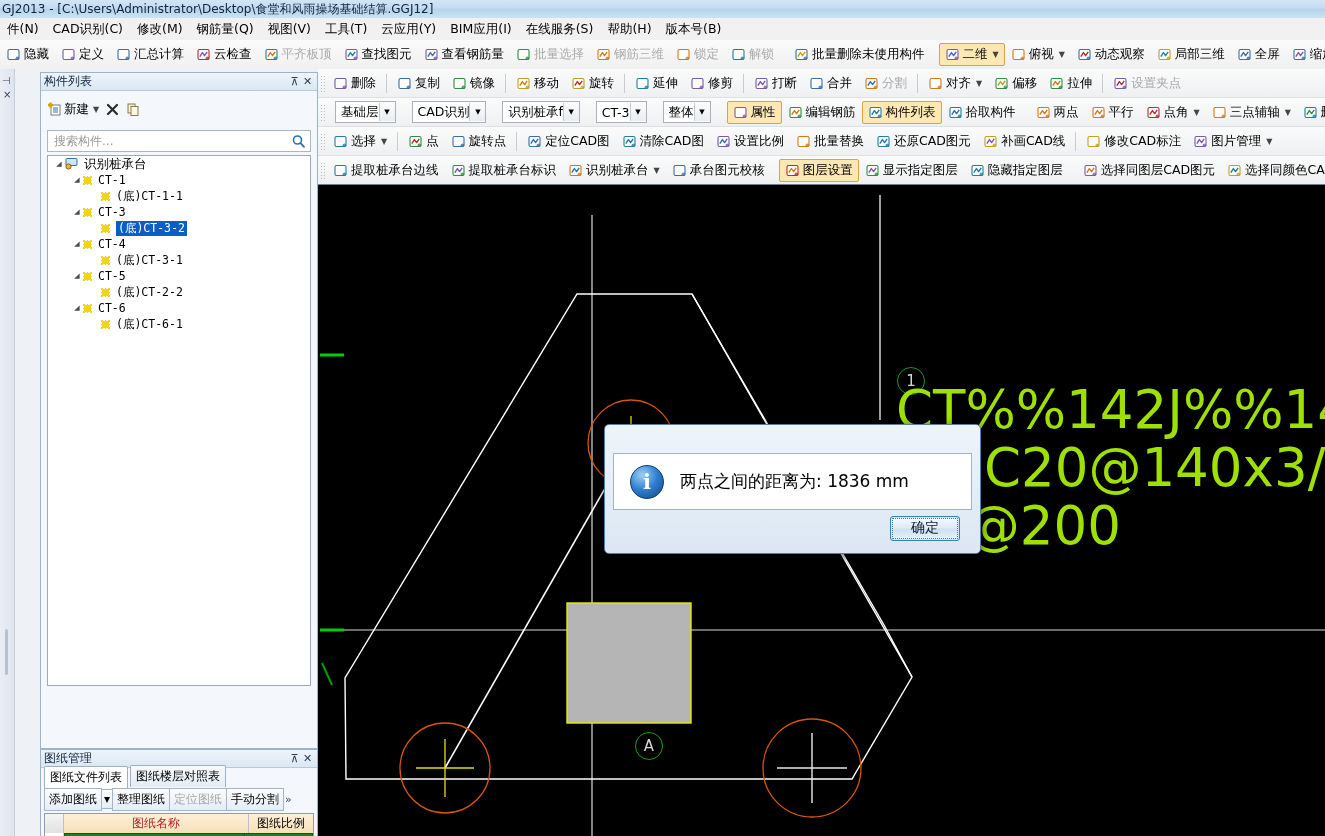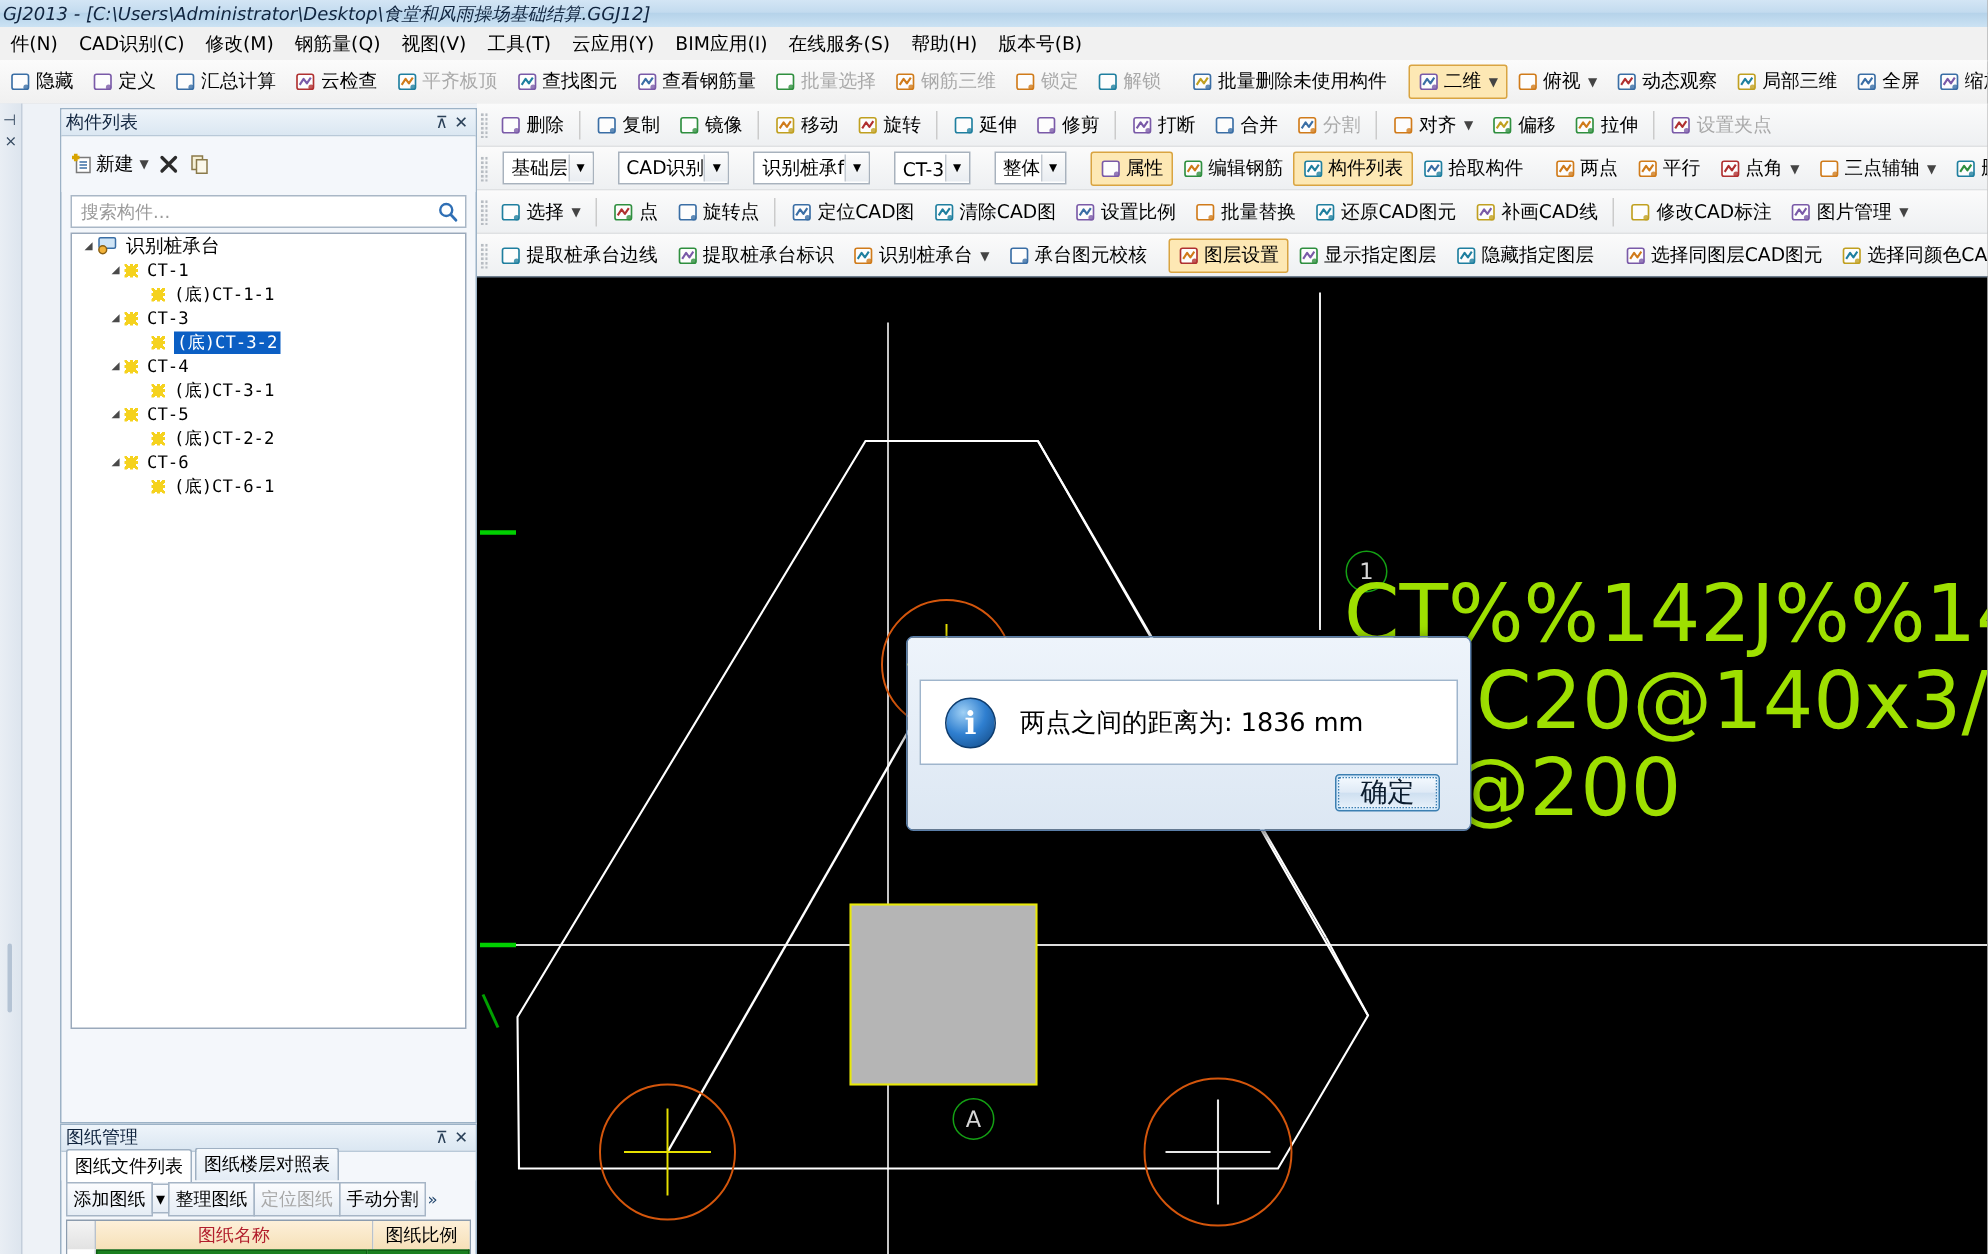--- a/index.html
+++ b/index.html
@@ -12,21 +12,20 @@
   }
   #app { position: relative; width: 1325px; height: 836px; }
 
   
   .titlebar {
     position: absolute; left: 0; top: 0; width: 1325px; height: 18px;
     background: linear-gradient(to bottom, #d3e5f5 0%, #c3dbef 45%, #b6d3ea 50%, #cbe2f3 100%);
     border-bottom: 1px solid #a8c4dc;
     display: flex; align-items: center;
     overflow: hidden;
-    font-style: italic;
   }
   .titlebar .ttl {
     font-size: 12px; color: #10243e; padding-left: 2px; white-space: nowrap;
   }
 
   
   .menubar {
     position: absolute; left: 0; top: 18px; width: 1325px; height: 22px;
     background: #f1f1f1;
     display: flex; align-items: center;
@@ -218,21 +217,21 @@
     border:1px solid #0d3c6e;
     display:flex; align-items:center; justify-content:center;
     color:#fff; font-size:21px; font-weight:bold; font-family:"DejaVu Serif","Liberation Serif",serif;
   }
   .modal .mfoot {
     position:absolute; left:8px; top:86px; right:8px; bottom:8px;
     display:flex; align-items:center; justify-content:flex-end; padding-right:12px;
   }
   .okbtn {
     min-width:68px; height:23px; display:flex;align-items:center;justify-content:center;
-    font-size:18px; color:#0b1c2e;
+    font-size:14px; color:#0b1c2e;
     background:linear-gradient(to bottom,#f6fbff,#dfeaf6 48%,#cfe0f1 52%,#eaf3fb);
     border:1px solid #3c7fb1; border-radius:3px;
     outline:1px dotted #3c7fb1; outline-offset:-3px;
     box-shadow: 0 0 0 1px #cfe8fb inset;
     cursor:default;
   }
 </style>
 </head>
 <body>
 

